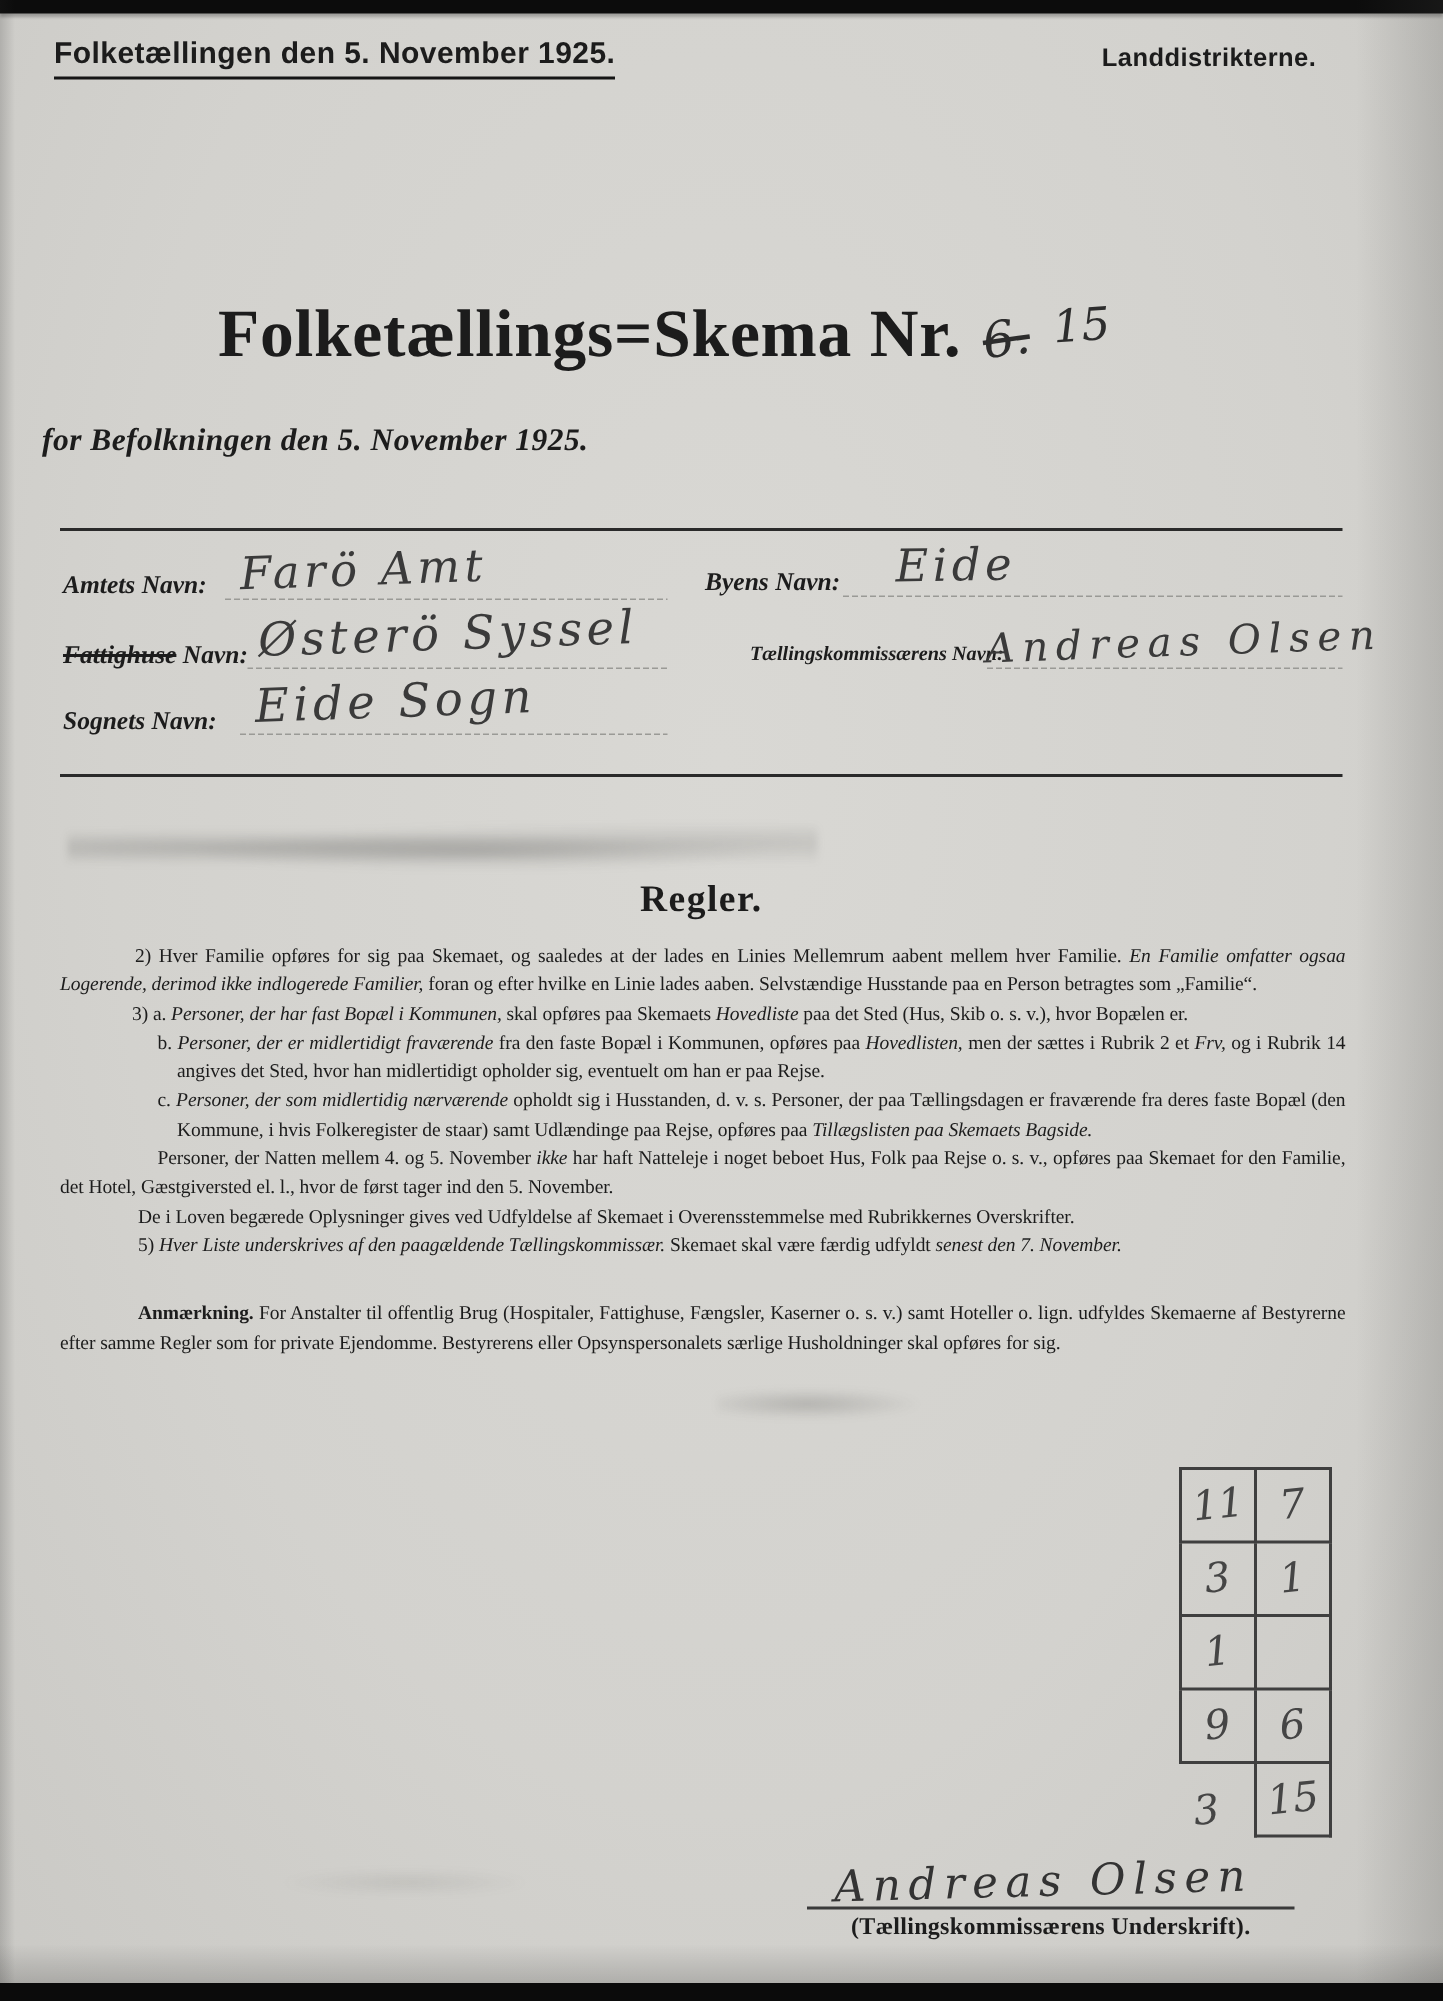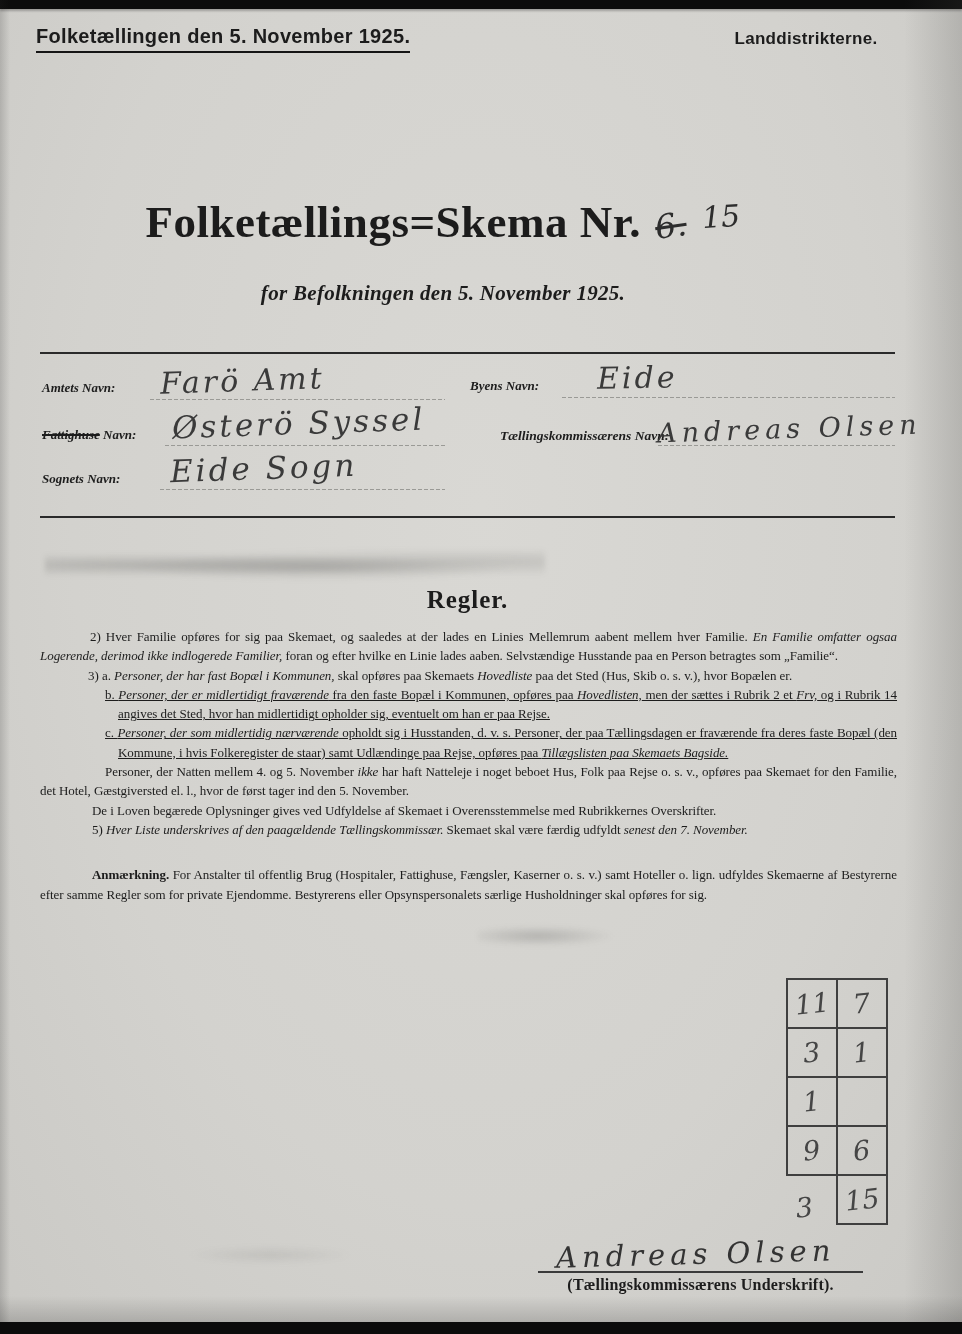--- a/index.html
+++ b/index.html
@@ -19,41 +19,41 @@
   .hdr-right{position:absolute;left:700px;top:22px;width:212px;text-align:center;
     font-family:"Liberation Sans",sans-serif;font-weight:bold;}
   .hdr-region{font-size:22px;letter-spacing:.5px;}
   .hdr-district{font-size:17px;margin-top:7px;letter-spacing:.3px;}
 
   .title-wrap{position:absolute;left:28px;top:196px;width:830px;text-align:center;white-space:nowrap;}
   .title-text{font-weight:bold;font-size:45px;letter-spacing:.5px;}
   .hw{font-family:"DejaVu Serif",serif;font-style:italic;color:#3a3a3a;}
   .title-cross{font-size:33px;text-decoration:line-through;display:inline-block;transform:rotate(-8deg);margin-left:14px;color:#2d2d2d;}
   .title-num{font-size:30px;display:inline-block;transform:rotate(-4deg);position:relative;top:-10px;margin-left:16px;color:#2d2d2d;}
-  .subtitle{position:absolute;left:28px;top:281px;width:830px;text-align:center;
+  .subtitle{position:absolute;left:28px;top:281px;width:830px;text-align:left;
     font-style:italic;font-weight:bold;font-size:21px;letter-spacing:.3px;}
 
   .hr{position:absolute;left:40px;width:855px;height:2px;background:#2a2a2a;}
   .hr1{top:352px;} .hr2{top:516px;}
 
-  .f-label{position:absolute;font-style:italic;font-weight:bold;font-size:13px;}
+  .f-label{position:absolute;font-style:italic;font-weight:bold;font-size:17px;}
   .f-label-sm{font-size:13.5px;}
   .strike{text-decoration:line-through;text-decoration-thickness:2px;}
   .f-line{position:absolute;height:1px;background:repeating-linear-gradient(to right,#9a9a96 0 4px,transparent 4px 6px);}
   .f-val{position:absolute;white-space:nowrap;}
 
   .regler-heading{position:absolute;left:40px;top:586px;width:855px;text-align:center;
     font-weight:bold;font-size:25px;letter-spacing:1px;}
 
   .rules{position:absolute;left:40px;top:627px;width:857px;font-size:13px;line-height:19.3px;
     text-align:justify;letter-spacing:-.05px;}
   .rules p{margin:0;}
   .ind1{text-indent:50px;}
   .h3a{padding-left:78px;text-indent:-30px;}
-  .h3bc{padding-left:78px;text-indent:-13px;text-decoration:underline;}
+  .h3bc{padding-left:78px;text-indent:-13px;}
   .ind2{text-indent:65px;}
   .ind3{text-indent:52px;}
   .note{margin-top:26px !important;text-indent:52px;}
   .it{font-style:italic;}
   .bd{font-weight:bold;}
 
   .tally{position:absolute;left:786px;top:978px;border-collapse:collapse;}
   .tally td{width:48px;height:47px;border:2px solid #3f3f3f;text-align:center;vertical-align:middle;padding:0;}
   .tally td.nob{border:none;}
   .tally .hw{font-size:27px;display:inline-block;transform:rotate(-6deg);color:#454545;}

